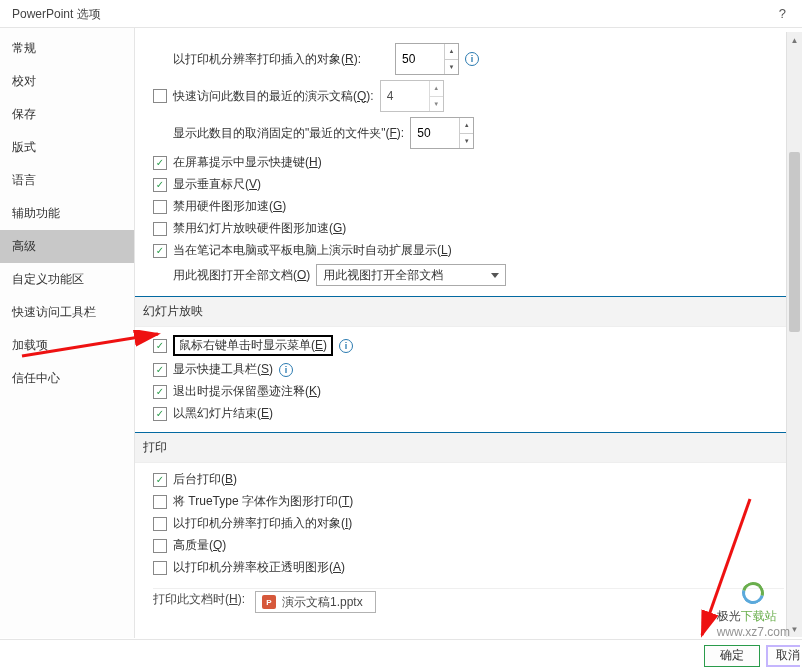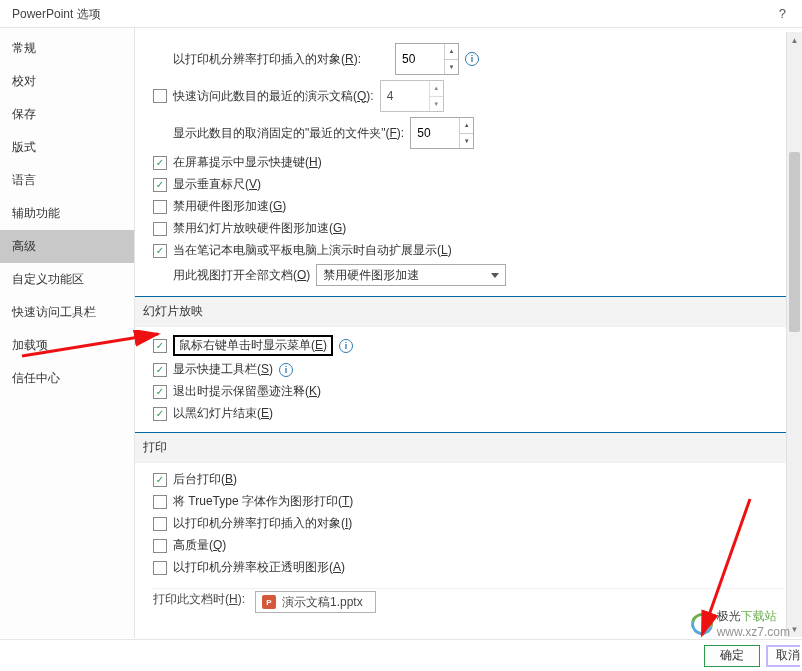--- a/index.html
+++ b/index.html
@@ -173,20 +173,21 @@
     width: 100px; height: 150px;
     pointer-events: none; z-index: 50;
   }
   .watermark {
     position: absolute;
     right: 12px; bottom: 32px;
     display: flex; align-items: center; gap: 4px;
     font-size: 12px; color: #5aa63a;
     opacity: 0.9;
     z-index: 40;
+    flex-direction: column;
   }
   .watermark .logo {
     width: 22px; height: 22px;
     border: 3px solid #4aa0d8;
     border-top-color: #5aa63a;
     border-right-color: #5aa63a;
     border-radius: 50%;
     transform: rotate(-30deg);
   }
   .watermark .txt b { color: #333; font-weight: normal; }
@@ -312,21 +313,21 @@
         <span>当在笔记本电脑或平板电脑上演示时自动扩展显示(</span><span class="underline">L</span><span>)</span>
       </label>
     </div>
 
     <div class="row">
       <span style="width:14px"></span>
       <label>
         <span>用此视图打开全部文档(</span><span class="underline">O</span><span>)</span>
       </label>
       <span class="select">
-        <span>禁用硬件图形加速</span>
+        <span>用此视图打开全部文档</span>
         <span class="caret"></span>
       </span>
     </div>
 
     <div class="section-header">幻灯片放映</div>
 
     <div class="row indent">
       <span class="chk checked"></span>
       <span class="highlight-box">
         <label>

